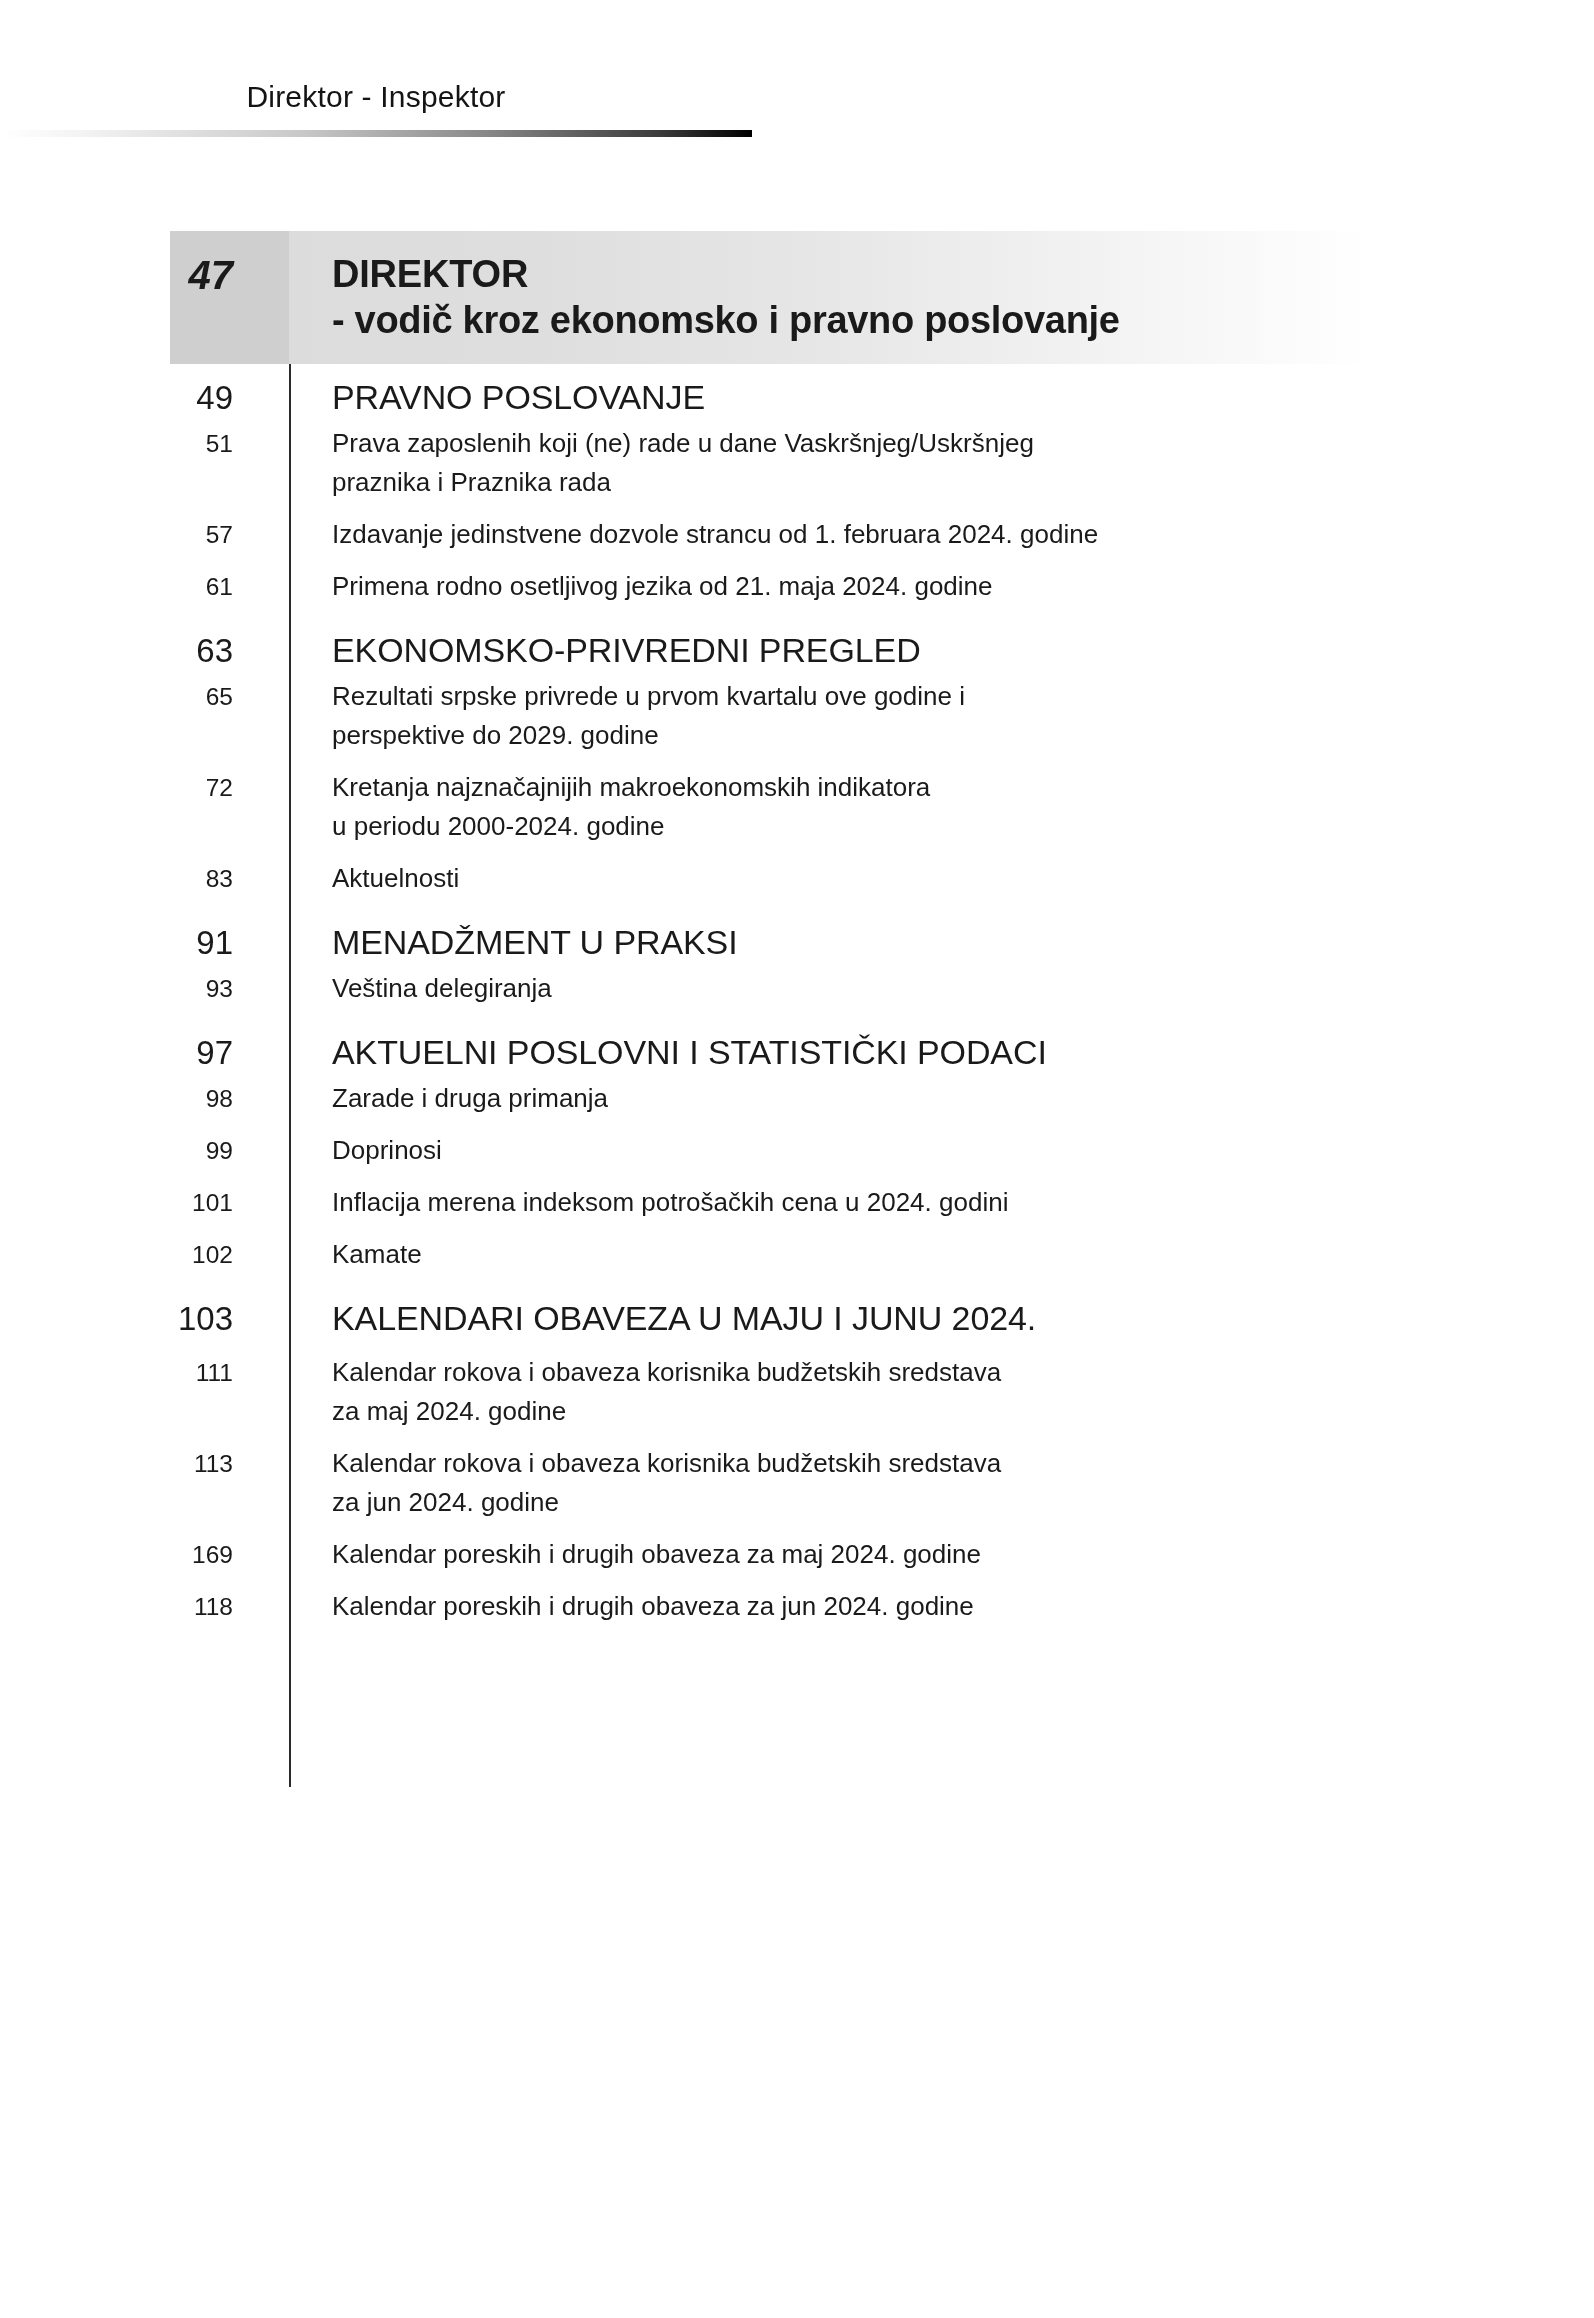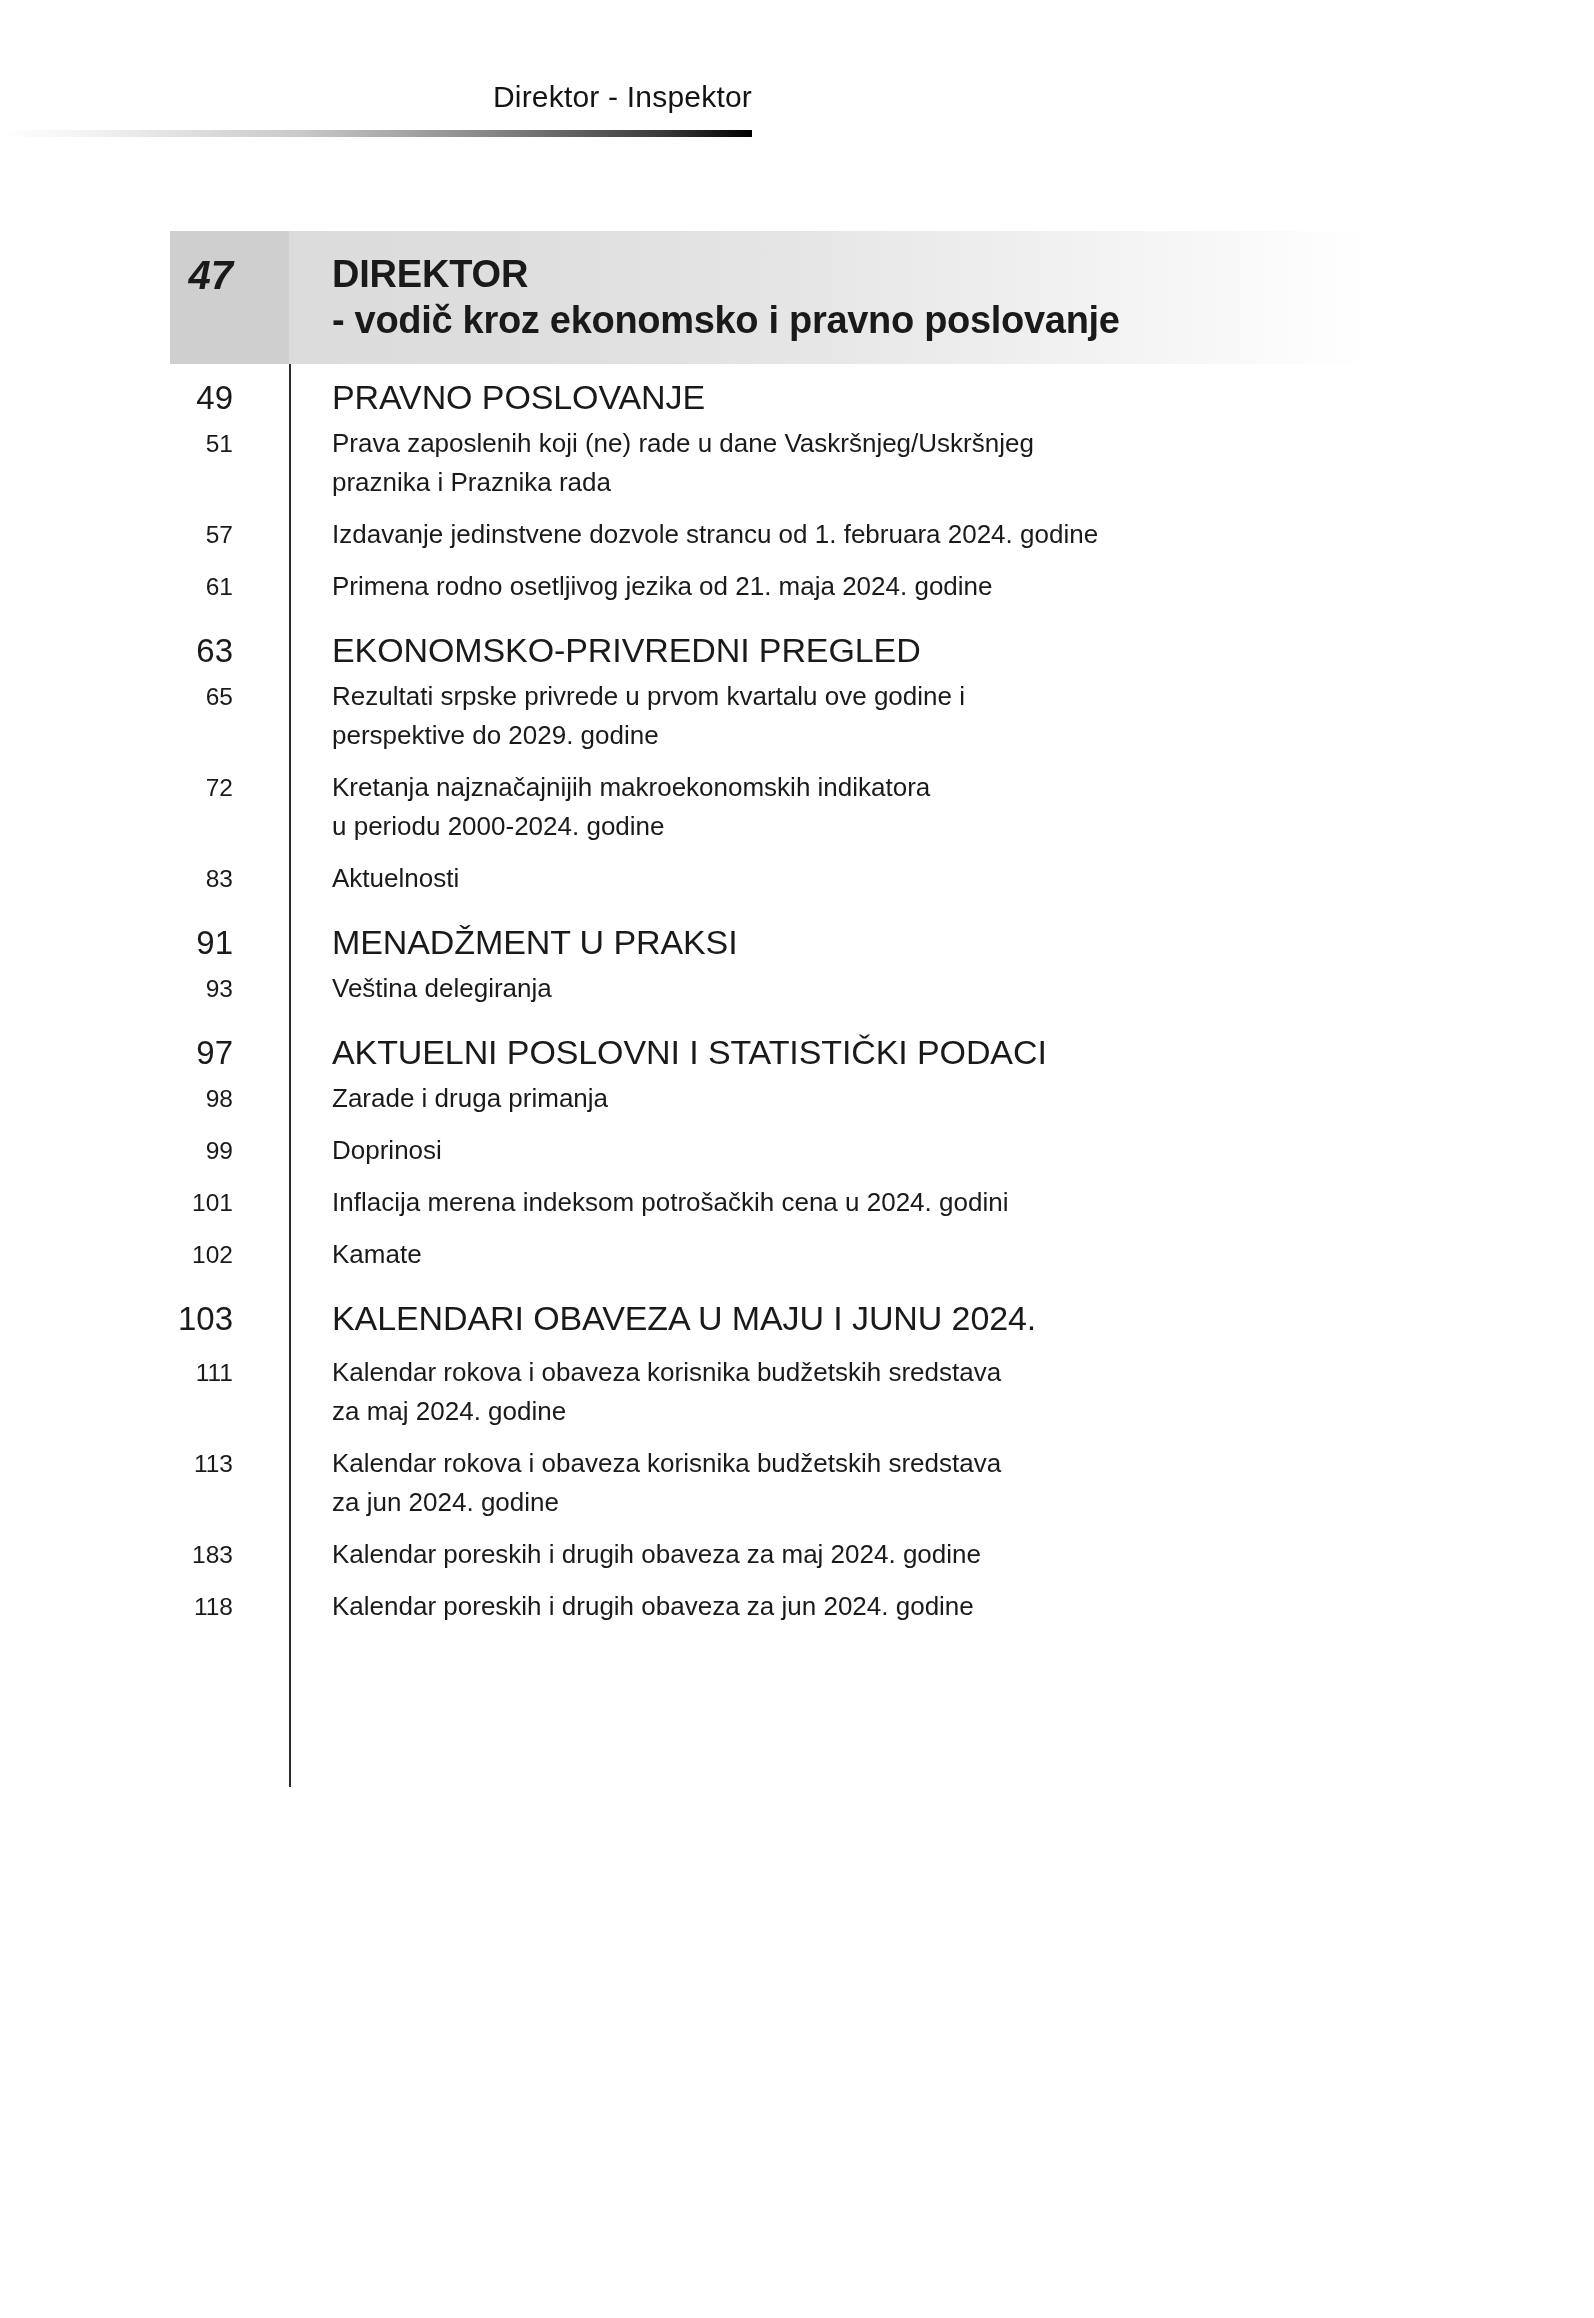--- a/index.html
+++ b/index.html
@@ -18,21 +18,21 @@
 
   
   #page-header {
     position: absolute;
     left: 0;
     top: 72px;
     width: 752px;
     height: 49px;
     display: flex;
     align-items: center;
-    justify-content: flex-end;
+    justify-content: center;
   }
   #page-header .header-text {
     font-size: 30px;
     font-weight: 400;
     letter-spacing: 0.2px;
     color: #141414;
     white-space: nowrap;
   }
   #header-rule {
     position: absolute;
@@ -258,21 +258,21 @@
       </div>
       <div class="toc-row entry-row">
         <div class="num-cell">111</div>
         <div class="txt-cell">Kalendar rokova i obaveza korisnika budžetskih sredstava<br>za maj 2024. godine</div>
       </div>
       <div class="toc-row entry-row">
         <div class="num-cell">113</div>
         <div class="txt-cell">Kalendar rokova i obaveza korisnika budžetskih sredstava<br>za jun 2024. godine</div>
       </div>
       <div class="toc-row entry-row">
-        <div class="num-cell">183</div>
+        <div class="num-cell">169</div>
         <div class="txt-cell">Kalendar poreskih i drugih obaveza za maj 2024. godine</div>
       </div>
       <div class="toc-row entry-row">
         <div class="num-cell">118</div>
         <div class="txt-cell">Kalendar poreskih i drugih obaveza za jun 2024. godine</div>
       </div>
     </div>
 </div>
 
 

